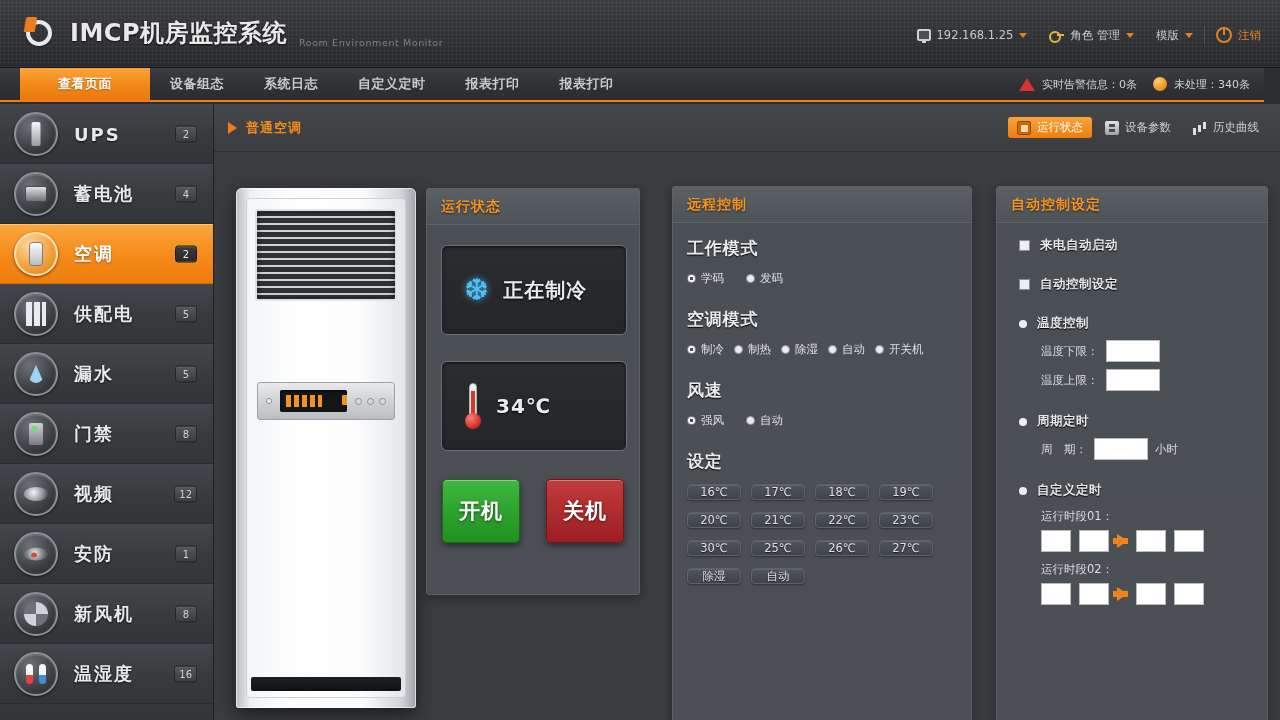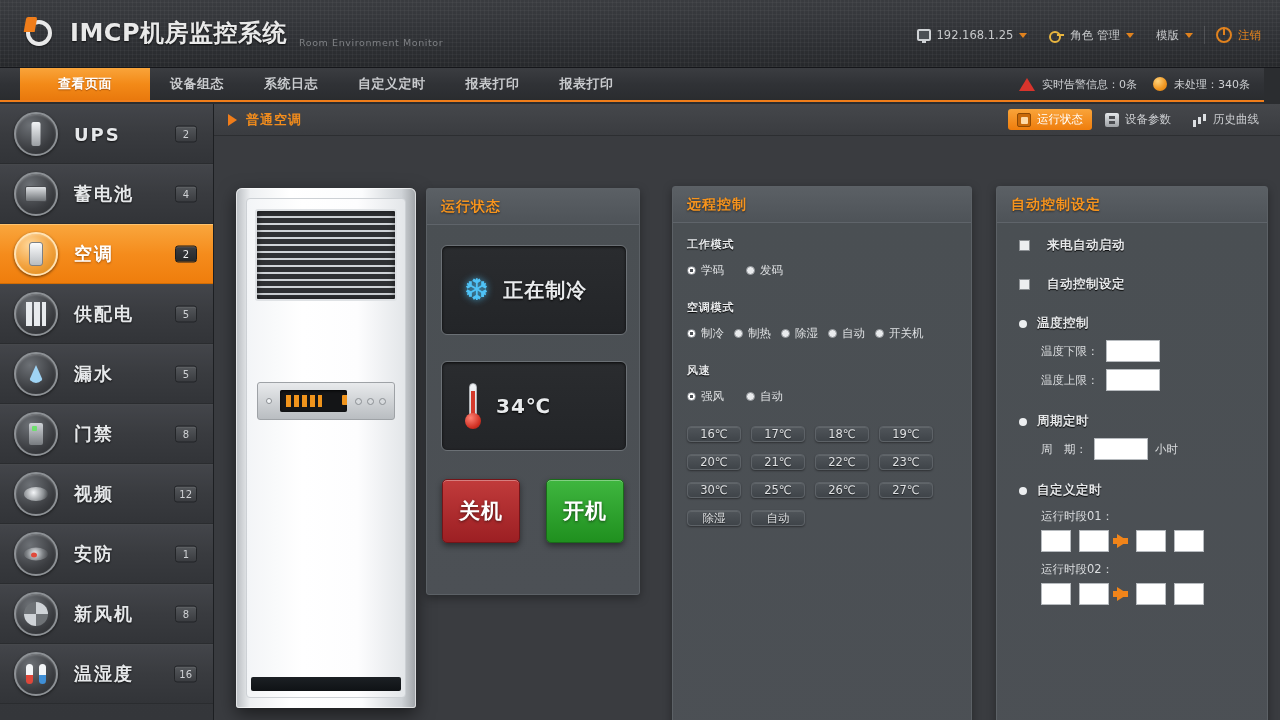--- a/index.html
+++ b/index.html
@@ -144,21 +144,21 @@
   .g-fan { width:24px;height:24px;border-radius:50%; background:
       conic-gradient(#cfd3d7 0 25%, #6e7276 25% 50%, #cfd3d7 50% 75%, #6e7276 75% 100%); }
   .g-th { width:24px;height:24px;position:relative; }
   .g-th:before,.g-th:after{content:"";position:absolute;top:2px;width:7px;height:20px;border-radius:4px;}
   .g-th:before{left:2px;background:linear-gradient(180deg,#f4f6f8 0 55%, #e0473a 55% 100%);}
   .g-th:after{right:2px;background:linear-gradient(180deg,#f4f6f8 0 55%, #3f8fd6 55% 100%);}
 
   
   .content { position:absolute; left:214px; top:104px; right:0; bottom:0; background:#3a3c40; }
   .crumbbar {
-    height:32px; display:flex; align-items:center; padding-left:14px;
+    height:48px; display:flex; align-items:center; padding-left:14px;
     background: linear-gradient(180deg,#45474b,#3a3c40);
     border-bottom:1px solid #2c2e31;
   }
   .crumb-arrow { width:0;height:0;border-top:6px solid transparent;border-bottom:6px solid transparent;border-left:9px solid #f07d1a; margin-right:9px;}
   .crumb-text { font-size:13px;font-weight:bold;color:#f28c1c; letter-spacing:1px;}
   .crumb-tabs { margin-left:auto; display:flex; align-items:center; gap:4px; padding-right:12px; }
   .ctab { display:flex;align-items:center;gap:6px;font-size:11.5px;color:#cdcfd2;padding:3px 9px;border-radius:3px;cursor:pointer;}
   .ctab.active{ background:linear-gradient(180deg,#f9a43a,#ef7d0c); color:#fff; }
   .ci { width:14px;height:14px;flex:0 0 auto;}
   .ci-run{ background:#c96a0a;border:1px solid #8e4a05;border-radius:2px;position:relative;}
@@ -252,38 +252,38 @@
     width:78px;height:64px;border-radius:5px; display:flex;align-items:center;justify-content:center;
     font-size:21px;font-weight:bold;color:#fff;cursor:pointer;letter-spacing:1px;
     text-shadow:0 1px 3px rgba(0,0,0,.55);
     box-shadow: inset 0 1px 0 rgba(255,255,255,.35), 0 3px 6px rgba(0,0,0,.45);
   }
   .pwr-on  { background: linear-gradient(180deg,#3fb63f,#20901f); border:1px solid #1a6b19; }
   .pwr-off { background: linear-gradient(180deg,#c13b3b,#9c1f23); border:1px solid #751418; }
 
   
   .grp { margin-bottom: 22px; }
-  .grp-title { font-size:11px; font-weight:bold; color:#e9ebed; letter-spacing:.8px; margin-bottom:11px; text-shadow:0 1px 1px #000; }
+  .grp-title { font-size:17px; font-weight:bold; color:#e9ebed; letter-spacing:.8px; margin-bottom:11px; text-shadow:0 1px 1px #000; }
   .radios { display:flex; flex-wrap:wrap; align-items:center; gap:0 6px; }
   .radio { display:flex; align-items:center; gap:5px; font-size:11.5px; color:#dfe1e3; cursor:pointer; padding-right:4px; }
   .rdot { width:9px;height:9px;border-radius:50%; background:#e9ebed; border:1px solid #8f9398; flex:0 0 auto; }
   .radio.sel .rdot { background: radial-gradient(circle, #4c5055 0 32%, #ffffff 34% 100%); }
 
   .temp-grid { display:grid; grid-template-columns: repeat(4, 54px); gap: 12px 10px; margin-top:4px; }
   .temp-btn {
     height:16px; border-radius:4px; display:flex;align-items:center;justify-content:center;
     font-size:11.5px; color:#dfe1e3; cursor:pointer;
     background: linear-gradient(180deg,#50555a,#3f4449);
     border:1px solid #5d6267;
     box-shadow: inset 0 1px 0 rgba(255,255,255,.1), 0 1px 2px rgba(0,0,0,.4);
     text-shadow: 0 1px 1px rgba(0,0,0,.6);
   }
 
   
-  .chk-row { display:flex; align-items:center; gap:17px; margin-bottom:22px; padding-left:8px; }
+  .chk-row { display:flex; align-items:center; gap:10px; margin-bottom:22px; padding-left:8px; }
   .chk { width:11px;height:11px;background:#eceef0;border:1px solid #8b8f93; flex:0 0 auto; }
   .chk-label { font-size:12.5px; color:#e6e8ea; font-weight:bold; letter-spacing:.5px; text-shadow:0 1px 1px #000; }
   .bullet-row { display:flex; align-items:center; gap:10px; padding-left:8px; margin-bottom:8px; }
   .bul { width:8px;height:8px;border-radius:50%;background:#eceef0; flex:0 0 auto; }
   .field-row { display:flex; align-items:center; gap:7px; padding-left:30px; margin-bottom:7px; }
   .field-label { font-size:11.5px; color:#dcdee0; white-space:nowrap; }
   .txtbox { width:54px; height:22px; background:#ffffff; border:1px solid #b7bbbf; }
   .txtbox.sm { width:30px; }
   .unit { font-size:11.5px; color:#dcdee0; }
   .time-label { font-size:11.5px; color:#dcdee0; padding-left:30px; margin: 10px 0 6px; }
@@ -484,22 +484,22 @@
           </div>
           <div class="status-tile">
             <span class="thermo">
               <span class="thermo-stem"></span>
                 <span class="thermo-fill"></span>
                 <span class="thermo-bulb"></span>
             </span>
             <span class="tile-text">34℃</span>
           </div>
           <div class="pwr-row">
+            <div class="pwr-btn pwr-on">开机</div>
             <div class="pwr-btn pwr-off">关机</div>
-            <div class="pwr-btn pwr-on">开机</div>
           </div>
         </div>
       </div>
 
       <div class="panel" id="panel-remote">
         <div class="panel-title">远程控制</div>
         <div class="panel-body">
 
           <div class="grp">
             <div class="grp-title">工作模式</div>
@@ -551,20 +551,21 @@
                 </label>
               <span class="sp"></span>
               <label class="radio">
                   <span class="rdot"></span>
                   <span>自动</span>
                 </label>
             </div>
           </div>
 
           <div class="grp">
+            <div class="grp-title">设定</div>
             <div class="temp-grid">
               <div class="temp-btn">16℃</div>
               <div class="temp-btn">17℃</div>
               <div class="temp-btn">18℃</div>
               <div class="temp-btn">19℃</div>
               <div class="temp-btn">20℃</div>
               <div class="temp-btn">21℃</div>
               <div class="temp-btn">22℃</div>
               <div class="temp-btn">23℃</div>
               <div class="temp-btn">30℃</div>

